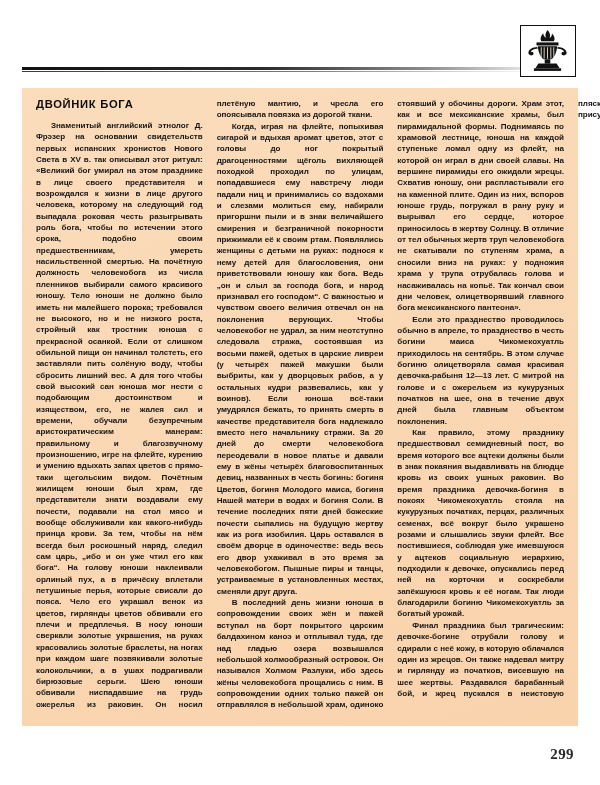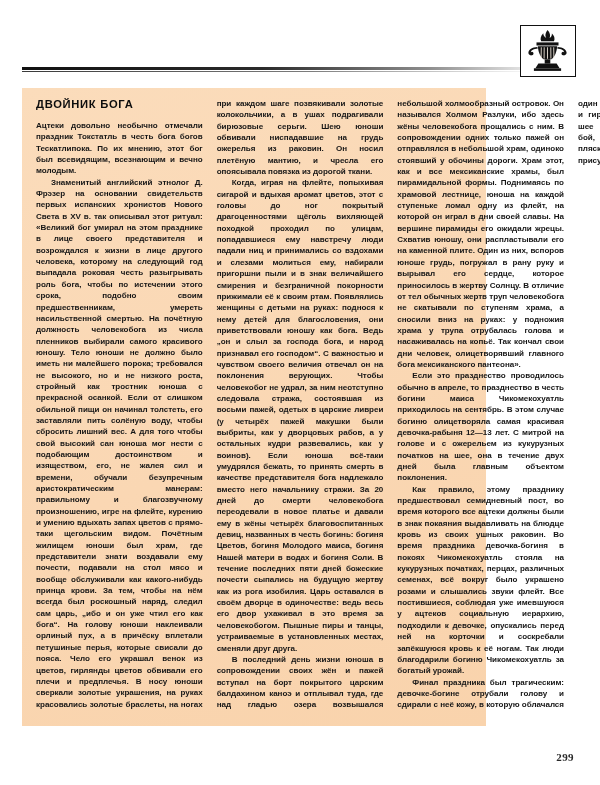--- a/index.html
+++ b/index.html
@@ -63,21 +63,21 @@
     background: #ffffff;
     box-sizing: border-box;
   }
   #header-emblem svg { display: block; }
 
   
   #article-panel {
     position: absolute;
     left: 22px;
     top: 88px;
-    width: 464px;
+    width: 556px;
     height: 638px;
     background: #fbdcbb;
     background: linear-gradient(160deg, #fbdcbb 0%, #fad7b3 55%, #f9d3ac 100%);
   }
 
   #article-body {
     position: absolute;
     left: 14px;
     top: 10px;
     width: 528px;
@@ -112,21 +112,21 @@
   .para.indented {
     text-indent: 15px;
   }
 
   
   #page-folio {
     position: absolute;
     right: 26px;
     bottom: 22px;
     font-family: "Liberation Serif", serif;
-    font-size: 11px;
+    font-size: 15px;
     font-weight: 700;
     color: #2a2a2a;
     letter-spacing: 0.4px;
   }
 </style>
 </head>
 <body>
 
 <div id="page-header">
   <div id="header-rule"></div>
@@ -165,21 +165,20 @@
       <path d="M17.4 37.6 L35.6 37.6 L38.6 42.3 L14.4 42.3 Z" fill="#111111"></path>
       <rect x="12.9" y="42.3" width="27.2" height="2.6" fill="#111111"></rect>
     </svg>
   </span>
 </div>
 
 <div id="article-panel">
   <div id="article-body">
     <h1 id="article-title">ДВОЙНИК БОГА</h1>
 
-    <p class="para">Ацтеки довольно необычно отмечали праздник Токстатль в честь бога богов Тескатлипока. По их мнению, этот бог был всевидящим, всезнающим и вечно молодым.</p>
     <p class="para indented">Знаменитый английский этнолог Д. Фрэзер на основании свидетельств первых испанских хронистов Нового Света в XV в. так описывал этот ритуал: «Великий бог умирал на этом празднике в лице своего представителя и возрождался к жизни в лице другого человека, которому на следующий год выпадала роковая честь разыгрывать роль бога, чтобы по истечении этого срока, подобно своим предшественникам, умереть насильственной смертью. На почётную должность человекобога из числа пленников выбирали самого красивого юношу. Тело юноши не должно было иметь ни малейшего порока; требовался не высокого, но и не низкого роста, стройный как тростник юноша с прекрасной осанкой. Если от слишком обильной пищи он начинал толстеть, его заставляли пить солёную воду, чтобы сбросить лишний вес. А для того чтобы свой высокий сан юноша мог нести с подобающим достоинством и изяществом, его, не жалея сил и времени, обучали безупречным аристократическим манерам: правильному и благозвучному произношению, игре на флейте, курению и умению вдыхать запах цветов с прямо-таки щегольским видом. Почётным жилищем юноши был храм, где представители знати воздавали ему почести, подавали на стол мясо и вообще обслуживали как какого-нибудь принца крови. За тем, чтобы на нём всегда был роскошный наряд, следил сам царь, „ибо и он уже чтил его как бога“. На голову юноши наклеивали орлиный пух, а в причёску вплетали петушиные перья, которые свисали до пояса. Чело его украшал венок из цветов, гирлянды цветов обвивали его плечи и предплечья. В носу юноши сверкали золотые украшения, на руках красовались золотые браслеты, на ногах при каждом шаге позвякивали золотые колокольчики, а в ушах подрагивали бирюзовые серьги. Шею юноши обвивали ниспадавшие на грудь ожерелья из раковин. Он носил плетёную мантию, и чресла его опоясывала повязка из дорогой ткани.</p>
     <p class="para indented">Когда, играя на флейте, попыхивая сигарой и вдыхая аромат цветов, этот с головы до ног покрытый драгоценностями щёголь вихляющей походкой проходил по улицам, попадавшиеся ему навстречу люди падали ниц и принимались со вздохами и слезами молиться ему, набирали пригоршни пыли и в знак величайшего смирения и безграничной покорности прижимали её к своим ртам. Появлялись женщины с детьми на руках: поднося к нему детей для благословения, они приветствовали юношу как бога. Ведь „он и слыл за господа бога, и народ признавал его господом“. С важностью и чувством своего величия отвечал он на поклонения верующих. Чтобы человекобог не удрал, за ним неотступно следовала стража, состоявшая из восьми пажей, одетых в царские ливреи (у четырёх пажей макушки были выбриты, как у дворцовых рабов, а у остальных кудри развевались, как у воинов). Если юноша всё-таки умудрялся бежать, то принять смерть в качестве представителя бога надлежало вместо него начальнику стражи. За 20 дней до смерти человекобога переодевали в новое платье и давали ему в жёны четырёх благовоспитанных девиц, названных в честь богинь: богиня Цветов, богиня Молодого маиса, богиня Нашей матери в водах и богиня Соли. В течение последних пяти дней божеские почести сыпались на будущую жертву как из рога изобилия. Царь оставался в своём дворце в одиночестве: ведь весь его двор ухаживал в это время за человекобогом. Пышные пиры и танцы, устраиваемые в установленных местах, сменяли друг друга.</p>
     <p class="para indented">В последний день жизни юноша в сопровождении своих жён и пажей вступал на борт покрытого царским балдахином каноэ и отплывал туда, где над гладью озера возвышался небольшой холмообразный островок. Он назывался Холмом Разлуки, ибо здесь жёны человекобога прощались с ним. В сопровождении одних только пажей он отправлялся в небольшой храм, одиноко стоявший у обочины дороги. Храм этот, как и все мексиканские храмы, был пирамидальной формы. Поднимаясь по храмовой лестнице, юноша на каждой ступеньке ломал одну из флейт, на которой он играл в дни своей славы. На вершине пирамиды его ожидали жрецы. Схватив юношу, они распластывали его на каменной плите. Один из них, вспоров юноше грудь, погружал в рану руку и вырывал его сердце, которое приносилось в жертву Солнцу. В отличие от тел обычных жертв труп человекобога не скатывали по ступеням храма, а сносили вниз на руках: у подножия храма у трупа отрубалась голова и насаживалась на копьё. Так кончал свои дни человек, олицетворявший главного бога мексиканского пантеона».</p>
     <p class="para indented">Если это празднество проводилось обычно в апреле, то празднество в честь богини маиса Чикомекохуатль приходилось на сентябрь. В этом случае богиню олицетворяла самая красивая девочка-рабыня 12—13 лет. С митрой на голове и с ожерельем из кукурузных початков на шее, она в течение двух дней была главным объектом поклонения.</p>
     <p class="para indented">Как правило, этому празднику предшествовал семидневный пост, во время которого все ацтеки должны были в знак покаяния выдавливать на блюдце кровь из своих ушных раковин. Во время праздника девочка-богиня в покоях Чикомекохуатль стояла на кукурузных початках, перцах, различных семенах, всё вокруг было украшено розами и слышались звуки флейт. Все постившиеся, соблюдая уже имевшуюся у ацтеков социальную иерархию, подходили к девочке, опускались перед ней на корточки и соскребали запёкшуюся кровь к её ногам. Так люди благодарили богиню Чикомекохуатль за богатый урожай.</p>
     <p class="para indented">Финал праздника был трагическим: девочке-богине отрубали голову и сдирали с неё кожу, в которую облачался один из жрецов. Он также надевал митру и гирлянду из початков, висевшую на шее жертвы. Раздавался барабанный бой, и жрец пускался в неистовую пляску, увлекая за собой всех присутствующих...</p>
   </div>
 </div>
 
 <div id="page-folio">299</div>

